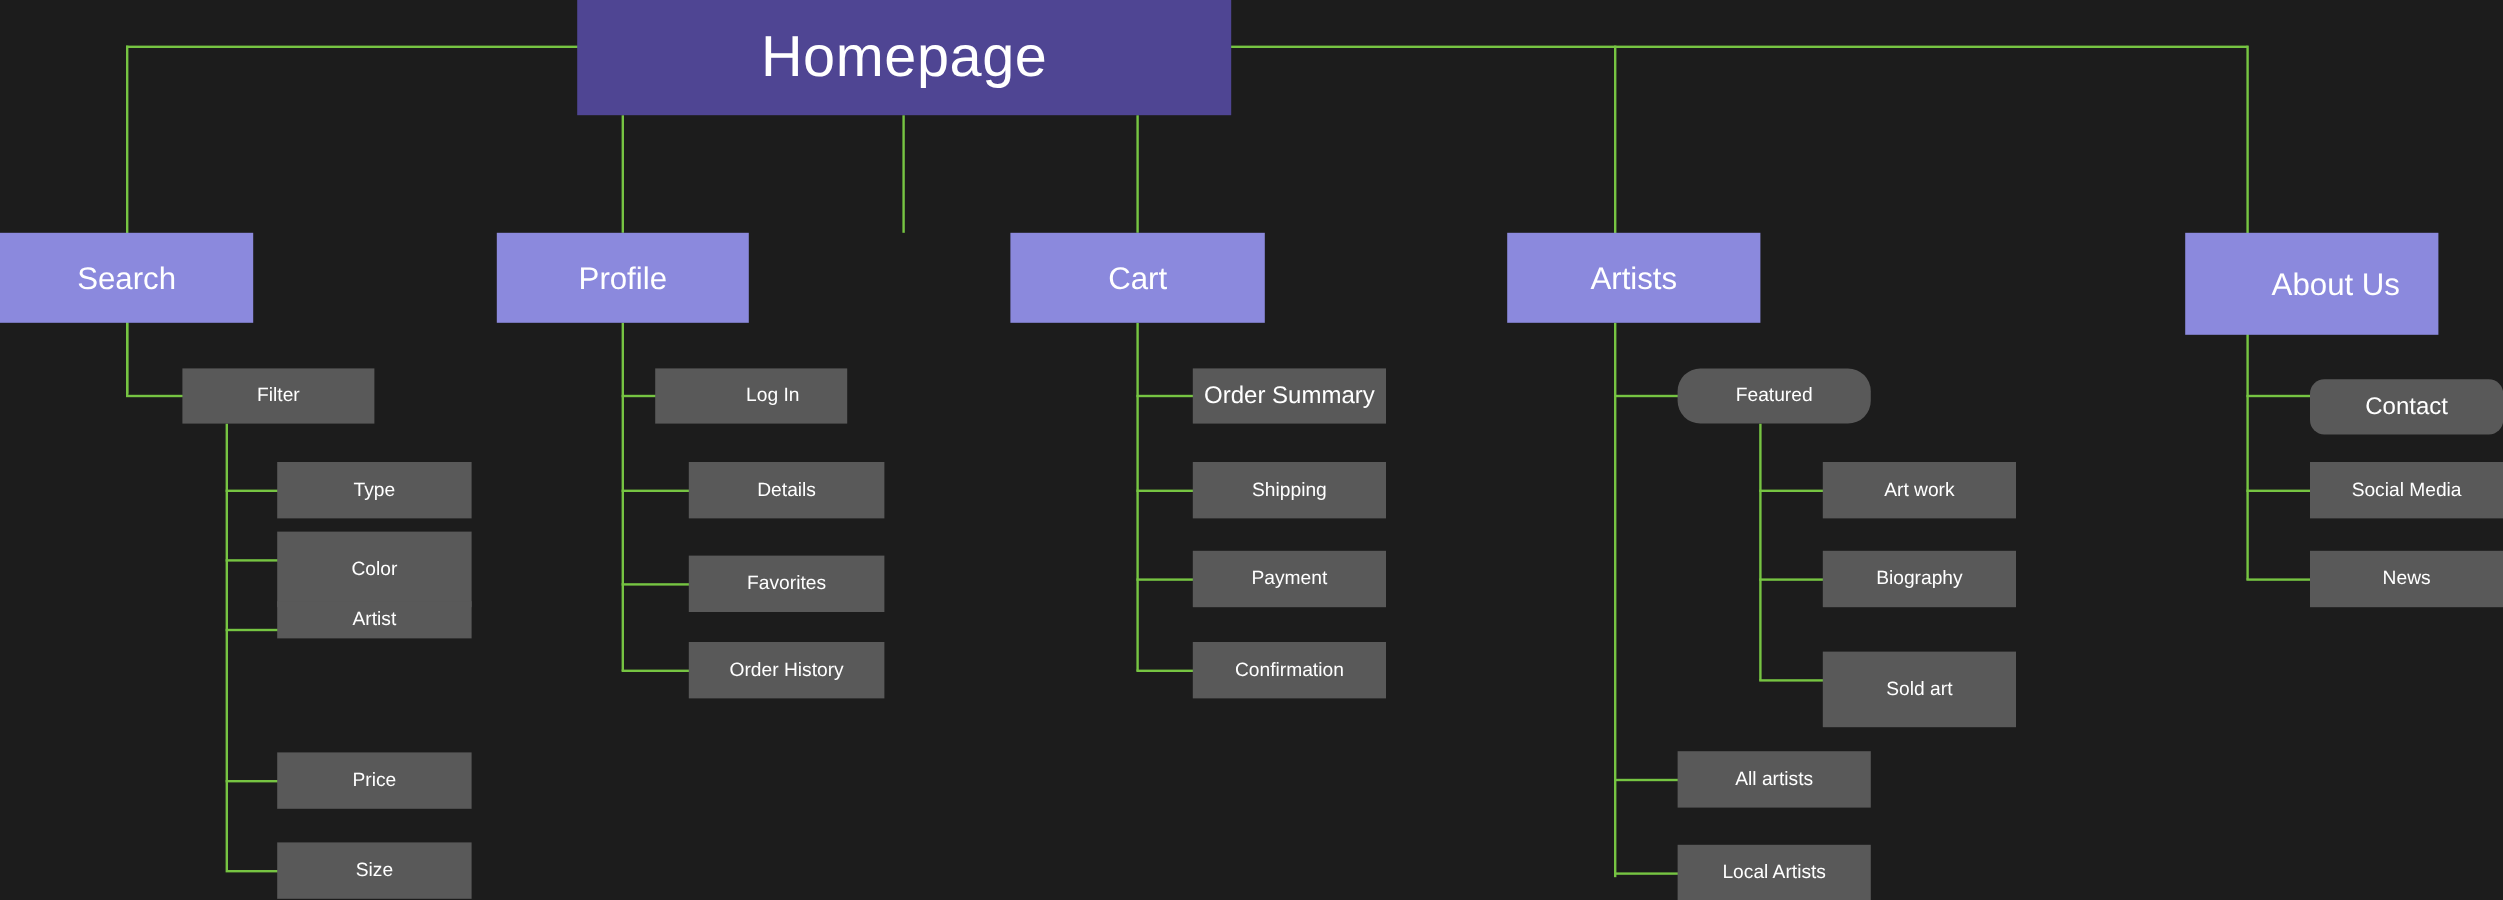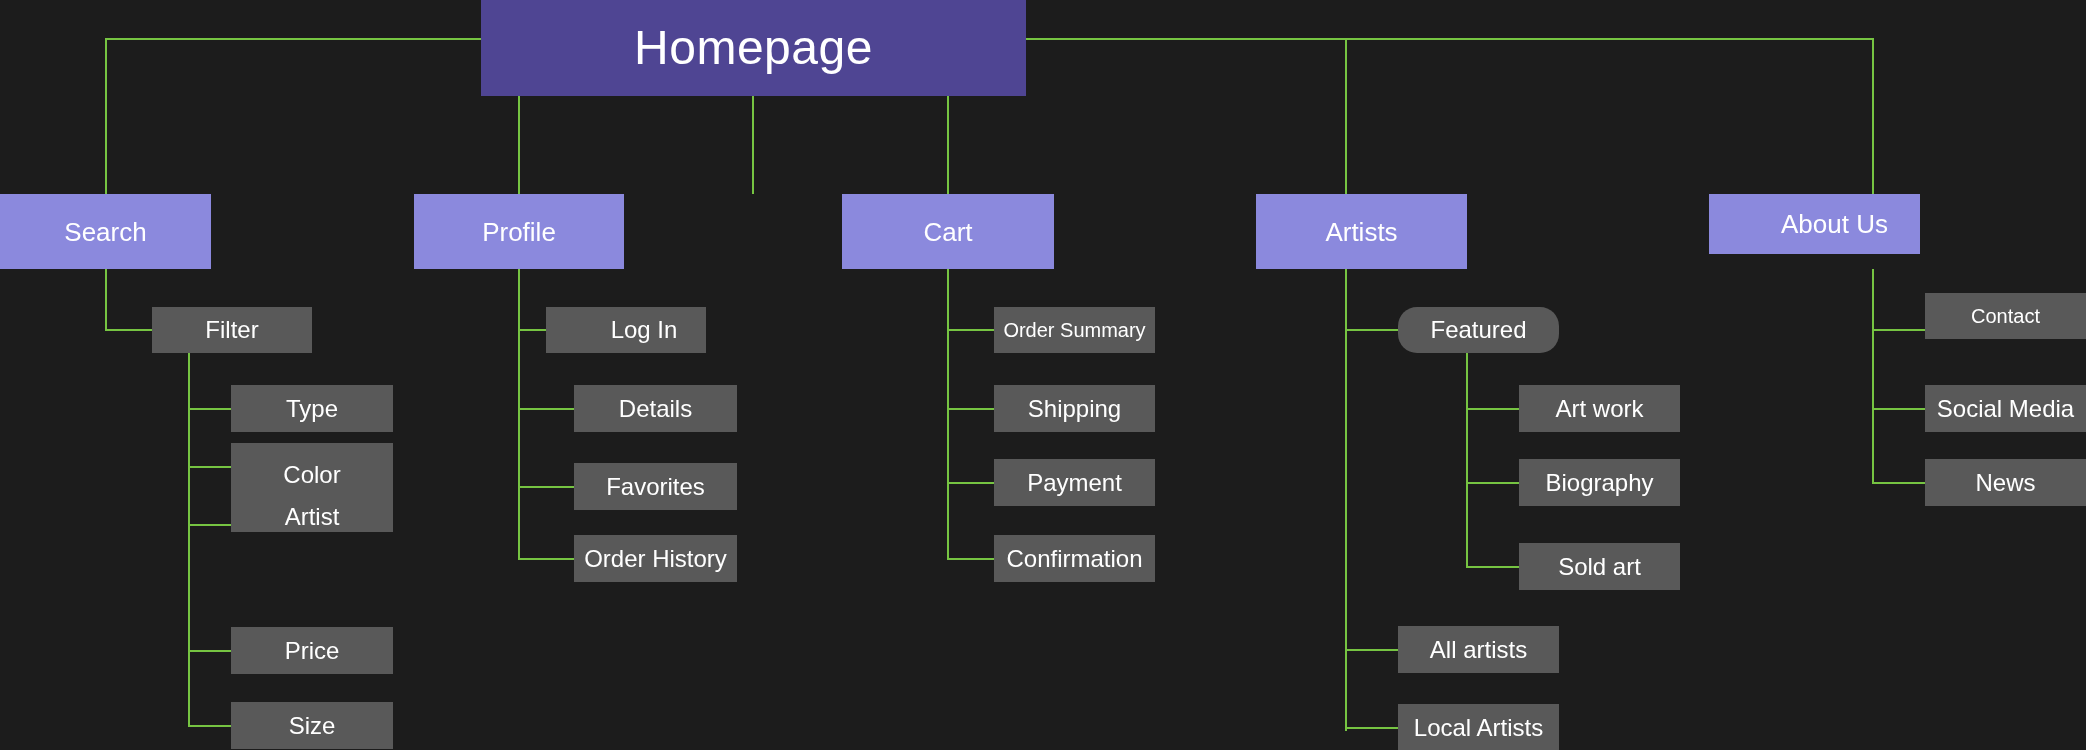--- a/index.html
+++ b/index.html
@@ -43,21 +43,21 @@
     font-size: 48px;
     letter-spacing: 0.5px;
   }
   .node.level1 {
     background: #8b89dd;
     font-size: 26px;
   }
   .node.level2,
   .node.level3 {
     background: #595959;
-    font-size: 24px;
+    font-size: 16px;
   }
   .node.small { font-size: 20px; }
 </style>
 </head>
 <body>
 
 <div id="canvas">
   <div id="connector-layer">
       <div class="conn v" style="left: 752px; top: 96px; height: 98px; background: rgb(118, 196, 66);"></div>
       <div class="conn h" style="left: 105px; top: 38px; width: 378px; background: rgb(118, 196, 66);"></div>
@@ -158,33 +158,33 @@
       </div>
       <div class="node level2" style="left: 1398px; top: 307px; width: 161px; height: 46px; border-radius: 19px;">
         <span>Featured</span>
       </div>
       <div class="node level3" style="left: 1519px; top: 385px; width: 161px; height: 47px;">
         <span>Art work</span>
       </div>
       <div class="node level3" style="left: 1519px; top: 459px; width: 161px; height: 47px;">
         <span>Biography</span>
       </div>
-      <div class="node level3" style="left: 1519px; top: 543px; width: 161px; height: 47px;">
+      <div class="node level3" style="left: 1519px; top: 543px; width: 161px; height: 63px;">
         <span>Sold art</span>
       </div>
       <div class="node level2" style="left: 1398px; top: 626px; width: 161px; height: 47px;">
         <span>All artists</span>
       </div>
       <div class="node level2" style="left: 1398px; top: 704px; width: 161px; height: 47px;">
         <span>Local Artists</span>
       </div>
-      <div class="node level1" style="left: 1709px; top: 194px; width: 211px; height: 60px; padding-left: 40px;">
+      <div class="node level1" style="left: 1821px; top: 194px; width: 211px; height: 85px; padding-left: 40px;">
         <span>About Us</span>
       </div>
-      <div class="node level2 small" style="left: 1925px; top: 293px; width: 161px; height: 46px;">
+      <div class="node level2 small" style="left: 1925px; top: 316px; width: 161px; height: 46px; border-radius: 12px;">
         <span>Contact</span>
       </div>
       <div class="node level2" style="left: 1925px; top: 385px; width: 161px; height: 47px;">
         <span>Social Media</span>
       </div>
       <div class="node level2" style="left: 1925px; top: 459px; width: 161px; height: 47px;">
         <span>News</span>
       </div>
     </div>
 </div>

